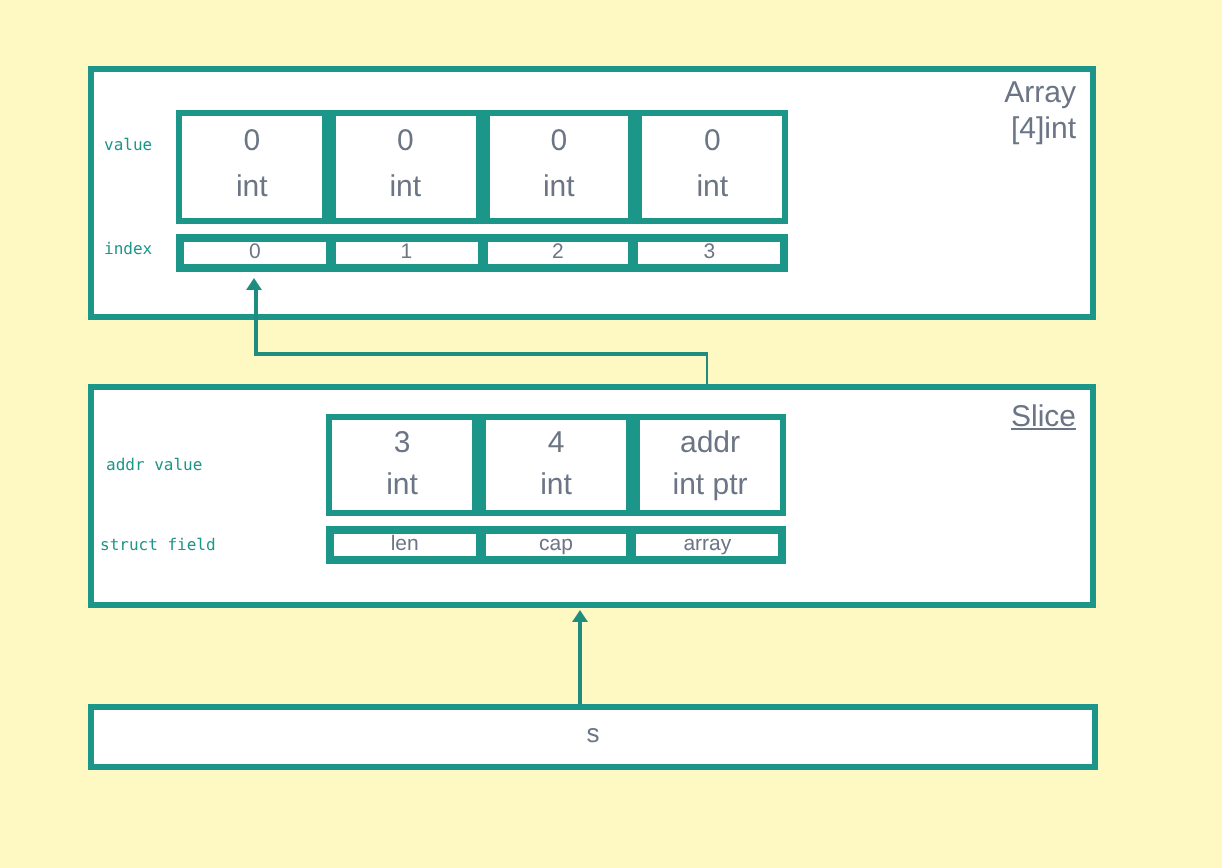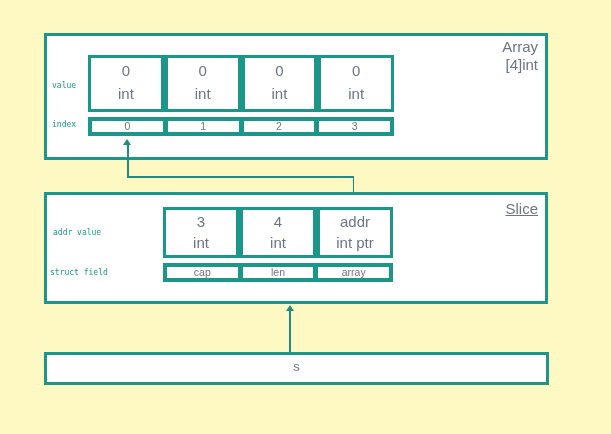--- a/index.html
+++ b/index.html
@@ -56,21 +56,21 @@
 
 <div class="stage">
 
   <div class="obox" style="left:44px; top:33px; width:504px; height:127px;"></div>
 
   <div class="title" style="left:388px; top:38px; width:150px;">
     <div>Array</div>
     <div>[4]int</div>
   </div>
 
-  <div class="rowlabel" style="left:52px; top:81px;">value</div>
+  <div class="rowlabel" style="left:52px; top:68px;">value</div>
 
   <div class="bigrow" style="left:88px; top:55px; width:306px; height:57px;">
     <div class="bigcell">
       <div>0</div>
       <div class="line2">int</div>
     </div>
     <div class="bigcell">
       <div>0</div>
       <div class="line2">int</div>
     </div>
@@ -117,22 +117,22 @@
     </div>
     <div class="bigcell" style="line-height:21px;">
       <div>addr</div>
       <div class="line2">int ptr</div>
     </div>
   </div>
 
   <div class="rowlabel" style="left:50px; top:268px;">struct field</div>
 
   <div class="smallrow" style="left:163px; top:263px; width:230px; height:19px;">
+    <div class="smallcell">len</div>
     <div class="smallcell">cap</div>
-    <div class="smallcell">len</div>
     <div class="smallcell">array</div>
   </div>
 
   <div class="ahead" style="left:286px; top:305px;"></div>
   <div class="pline" style="left:289px; top:310px; width:1.5px; height:42px;"></div>
 
   <div class="obox" style="left:44px; top:352px; width:505px; height:33px;"></div>
   <div class="sbox-label">s</div>
 
 </div>

